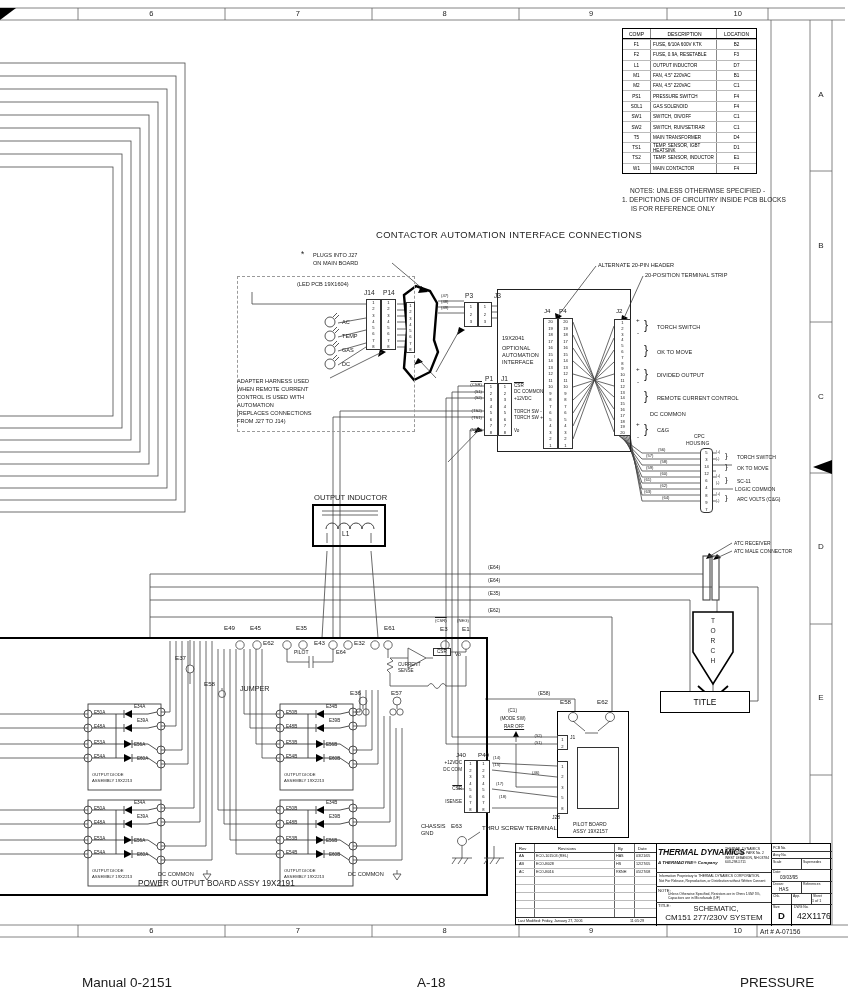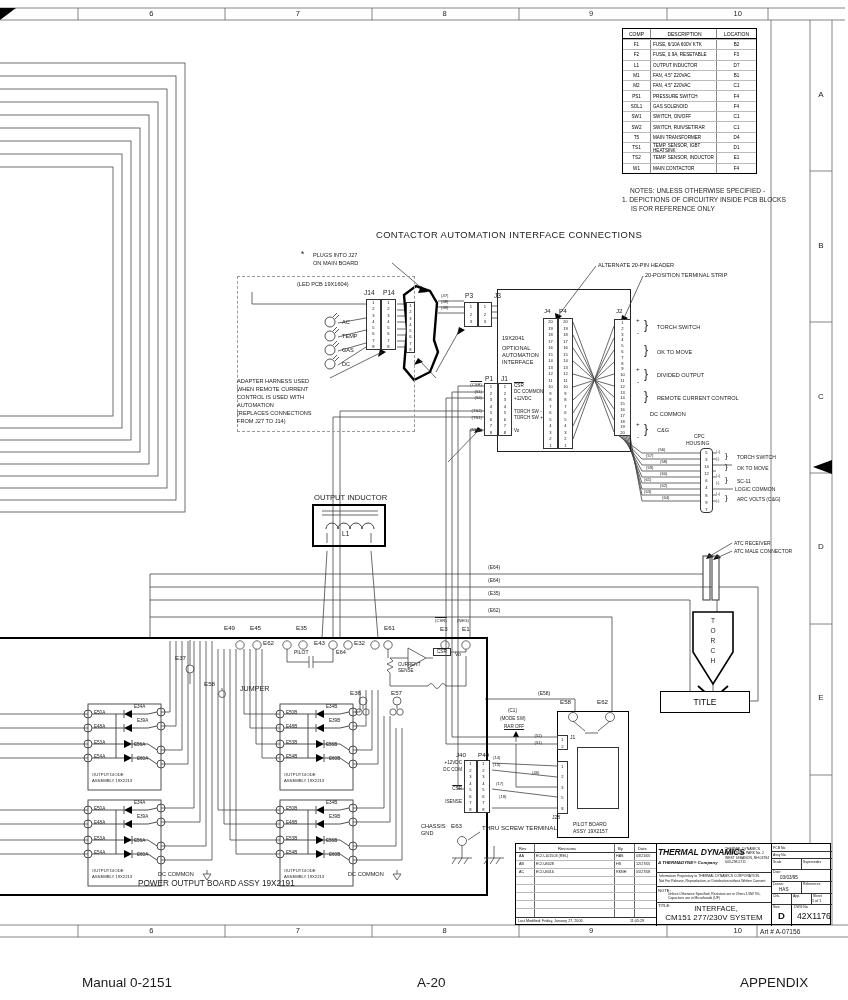--- a/index.html
+++ b/index.html
@@ -774,21 +774,21 @@
     <span class="tb z34" style="left:209px;top:2.5px">THERMAL DYNAMICS</span>
     <span class="tb z34" style="left:209px;top:7px">INDUSTRIAL PARK No. 2</span>
     <span class="tb z34" style="left:209px;top:11.5px">WEST LEBANON, NH 03784</span>
     <span class="tb z34" style="left:209px;top:16px">603-298-5711</span>
     <span class="tb z34" style="left:143px;top:30px">Information Proprietary to THERMAL DYNAMICS CORPORATION.</span>
     <span class="tb z34" style="left:143px;top:35px">Not For Release, Reproduction, or Distribution without Written Consent</span>
     <span class="tb z4" style="left:142px;top:43.5px">NOTE:</span>
     <span class="tb z34" style="left:152px;top:47.5px">Unless Otherwise Specified, Resistors are in Ohms 1/4W 5%,</span>
     <span class="tb z34" style="left:152px;top:52px">Capacitors are in Microfarads (UF)</span>
     <span class="tb z4" style="left:142px;top:59px">TITLE:</span>
-    <span class="tb" style="left:150px;top:60px;width:100px;text-align:center;font-size:7.4px">INTERFACE,</span>
+    <span class="tb" style="left:150px;top:60px;width:100px;text-align:center;font-size:7.4px">SCHEMATIC,</span>
     <span class="tb" style="left:144px;top:69px;width:108px;text-align:center;font-size:8px">CM151  277/230V SYSTEM</span>
 
     <span class="tb z34" style="left:257px;top:1.5px">PCB No.</span>
     <span class="tb z34" style="left:257px;top:8.5px">Assy No.</span>
     <span class="tb z34" style="left:257px;top:15.5px">Scale</span>
     <span class="tb z34" style="left:287px;top:15.5px">Supersedes</span>
     <span class="tb z34" style="left:257px;top:26px">Date:</span>
     <span class="tb z45" style="left:264px;top:30.5px">03/03/95</span>
     <span class="tb z34" style="left:257px;top:38px">Drawn:</span>
     <span class="tb z45" style="left:263px;top:42.5px">HAS</span>
@@ -797,16 +797,16 @@
     <span class="tb z34" style="left:277px;top:50px">App.</span>
     <span class="tb z34" style="left:297px;top:50px">Sheet</span>
     <span class="tb z36" style="left:296px;top:54.5px">1  of  1</span>
     <span class="tb z34" style="left:257px;top:61px">Size</span>
     <span class="tb" style="left:262px;top:66px;font-size:9.5px;font-weight:bold">D</span>
     <span class="tb z34" style="left:278px;top:61px">DWG No.</span>
     <span class="tb" style="left:281px;top:67px;font-size:8.6px">42X1176</span>
   </div>
 
   <span class="t" style="left:82px;top:976px;font-size:13.5px">Manual 0-2151</span>
-  <span class="t" style="left:417px;top:976px;font-size:13.5px">A-20</span>
-  <span class="t" style="left:740px;top:976px;font-size:13.5px">APPENDIX</span>
+  <span class="t" style="left:417px;top:976px;font-size:13.5px">A-18</span>
+  <span class="t" style="left:740px;top:976px;font-size:13.5px">PRESSURE</span>
 
 </div>
 
 </body></html>

